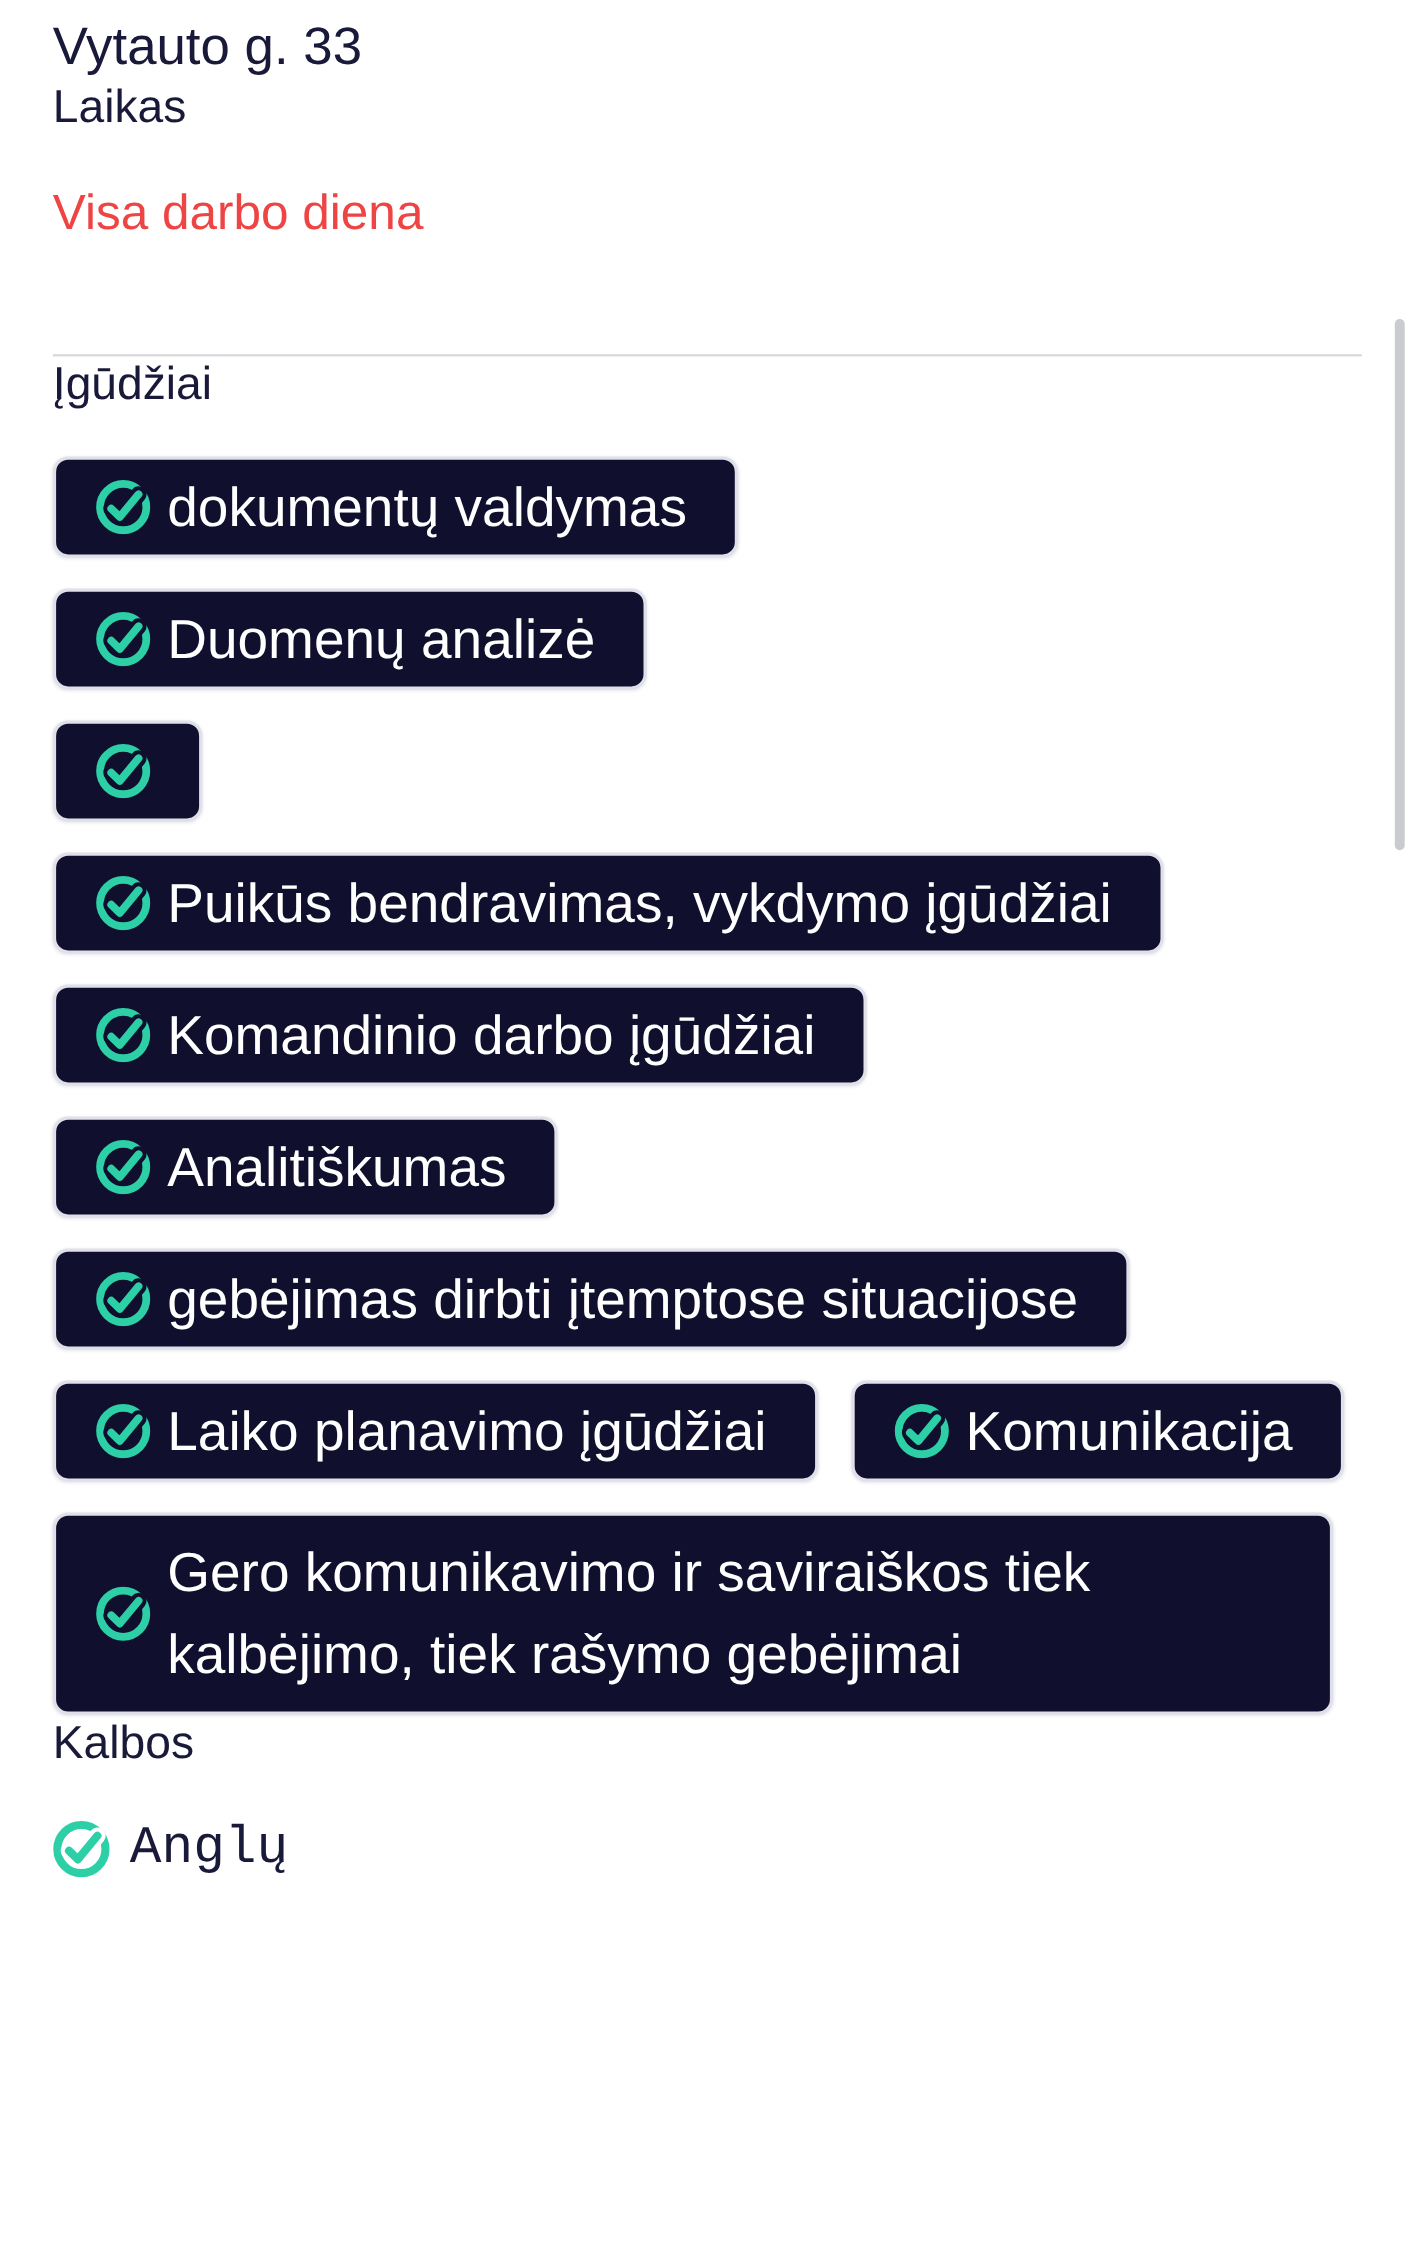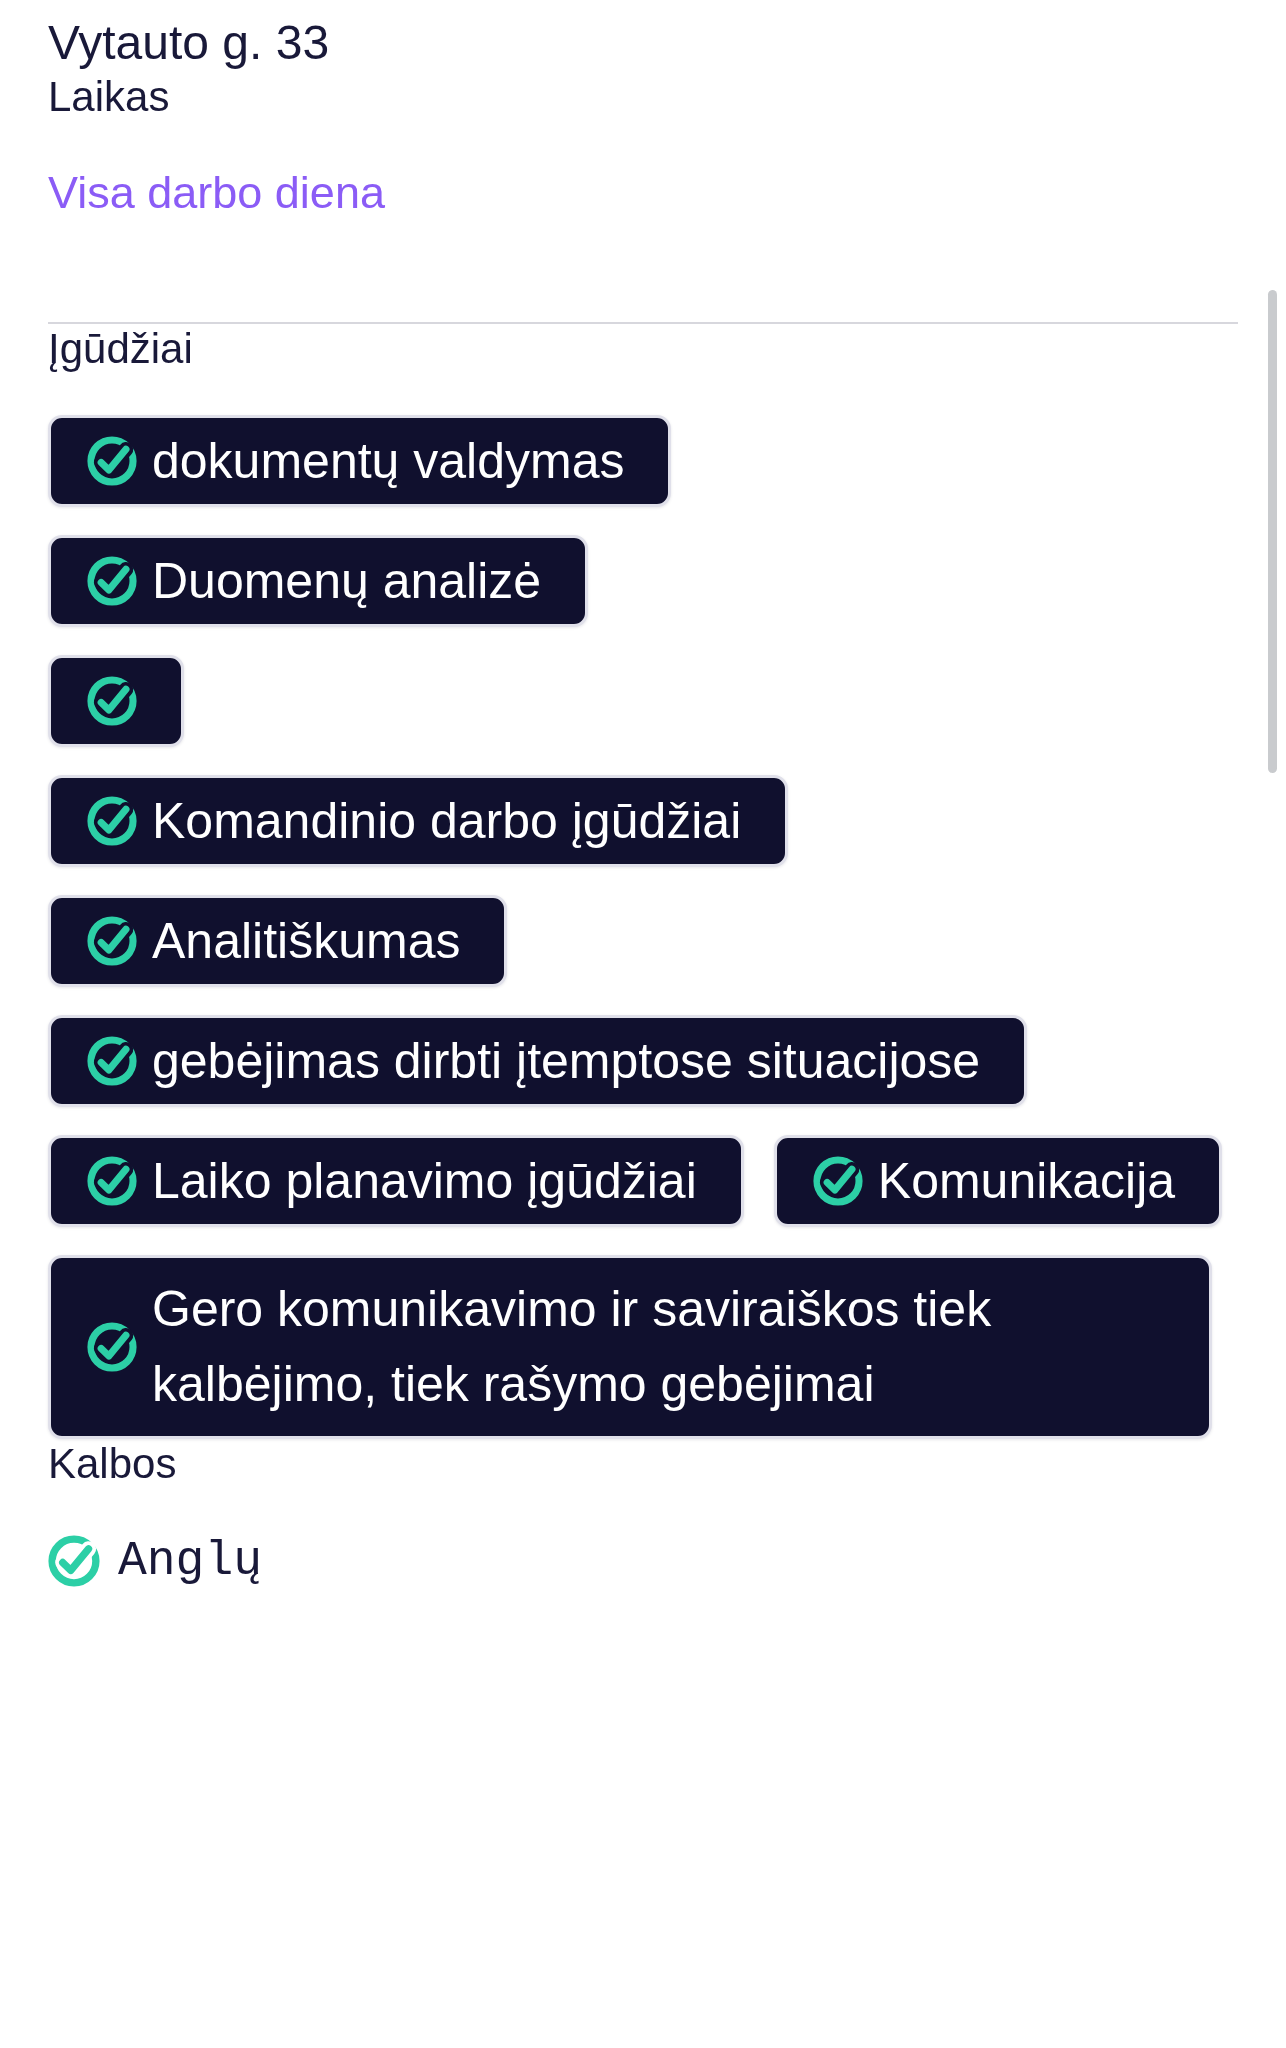--- a/index.html
+++ b/index.html
@@ -29,21 +29,21 @@
     font-weight: 400;
     line-height: 1.2;
     margin: 0;
     color: #191939;
   }
   .title-time { margin-top: 84px; }
   .time-value {
     margin: 42px 0 0 0;
     font-size: 45px;
     line-height: 1.3;
-    color: #8b5cf6;
+    color: #ef4444;
   }
   .divider {
     border: none;
     border-top: 2px solid #d7d7dd;
     margin: 100px 0 0 0;
     width: 100%;
   }
   .title-skills { margin-top: 78px; }
   .skills-list {
     margin-top: 40px;
@@ -184,20 +184,30 @@
     </svg>
   </div>
       </div>
       <div class="skill-row">
         <div class="pill">
     <svg class="check-icon" viewBox="0 0 24 24">
       <circle class="ring" cx="12" cy="12" r="10.1"></circle>
       <path class="halo" d="M6.8 12.7 L10.5 16.3 L18.7 6.4"></path>
       <path class="tick" d="M6.8 12.7 L10.5 16.3 L18.7 6.4"></path>
     </svg>
+    <span class="pill-label">Puikūs bendravimas, vykdymo įgūdžiai</span>
+  </div>
+      </div>
+      <div class="skill-row">
+        <div class="pill">
+    <svg class="check-icon" viewBox="0 0 24 24">
+      <circle class="ring" cx="12" cy="12" r="10.1"></circle>
+      <path class="halo" d="M6.8 12.7 L10.5 16.3 L18.7 6.4"></path>
+      <path class="tick" d="M6.8 12.7 L10.5 16.3 L18.7 6.4"></path>
+    </svg>
     <span class="pill-label">Komandinio darbo įgūdžiai</span>
   </div>
       </div>
       <div class="skill-row">
         <div class="pill">
     <svg class="check-icon" viewBox="0 0 24 24">
       <circle class="ring" cx="12" cy="12" r="10.1"></circle>
       <path class="halo" d="M6.8 12.7 L10.5 16.3 L18.7 6.4"></path>
       <path class="tick" d="M6.8 12.7 L10.5 16.3 L18.7 6.4"></path>
     </svg>

